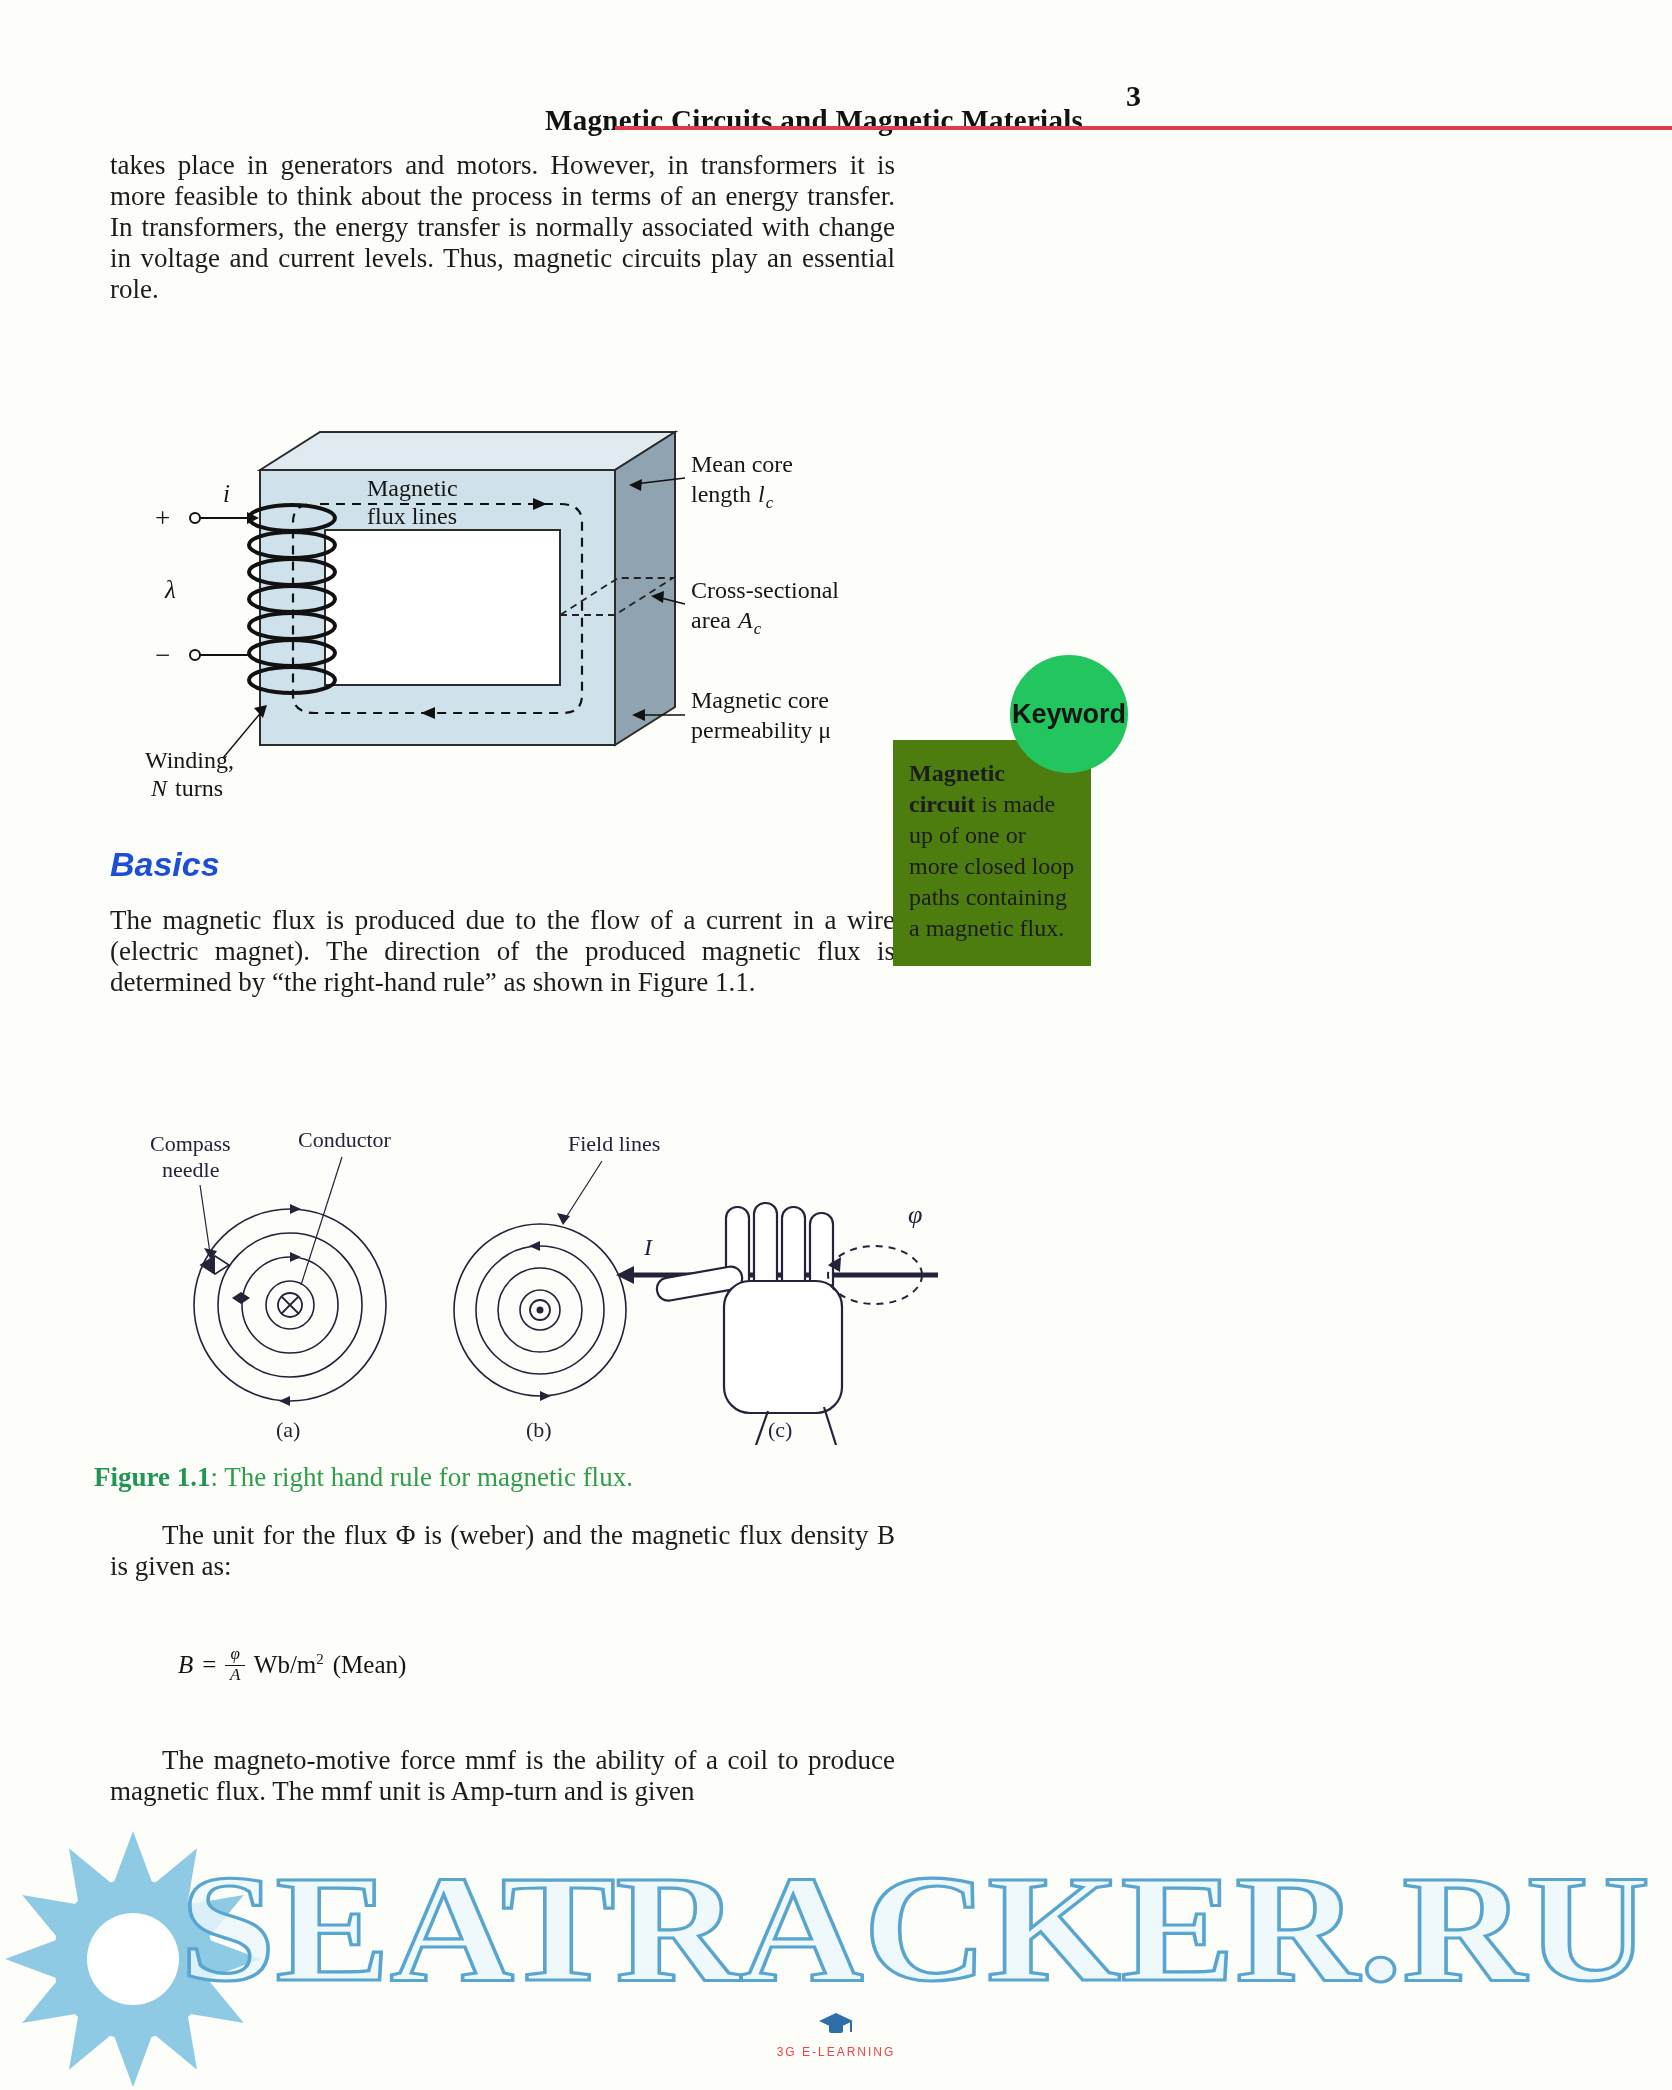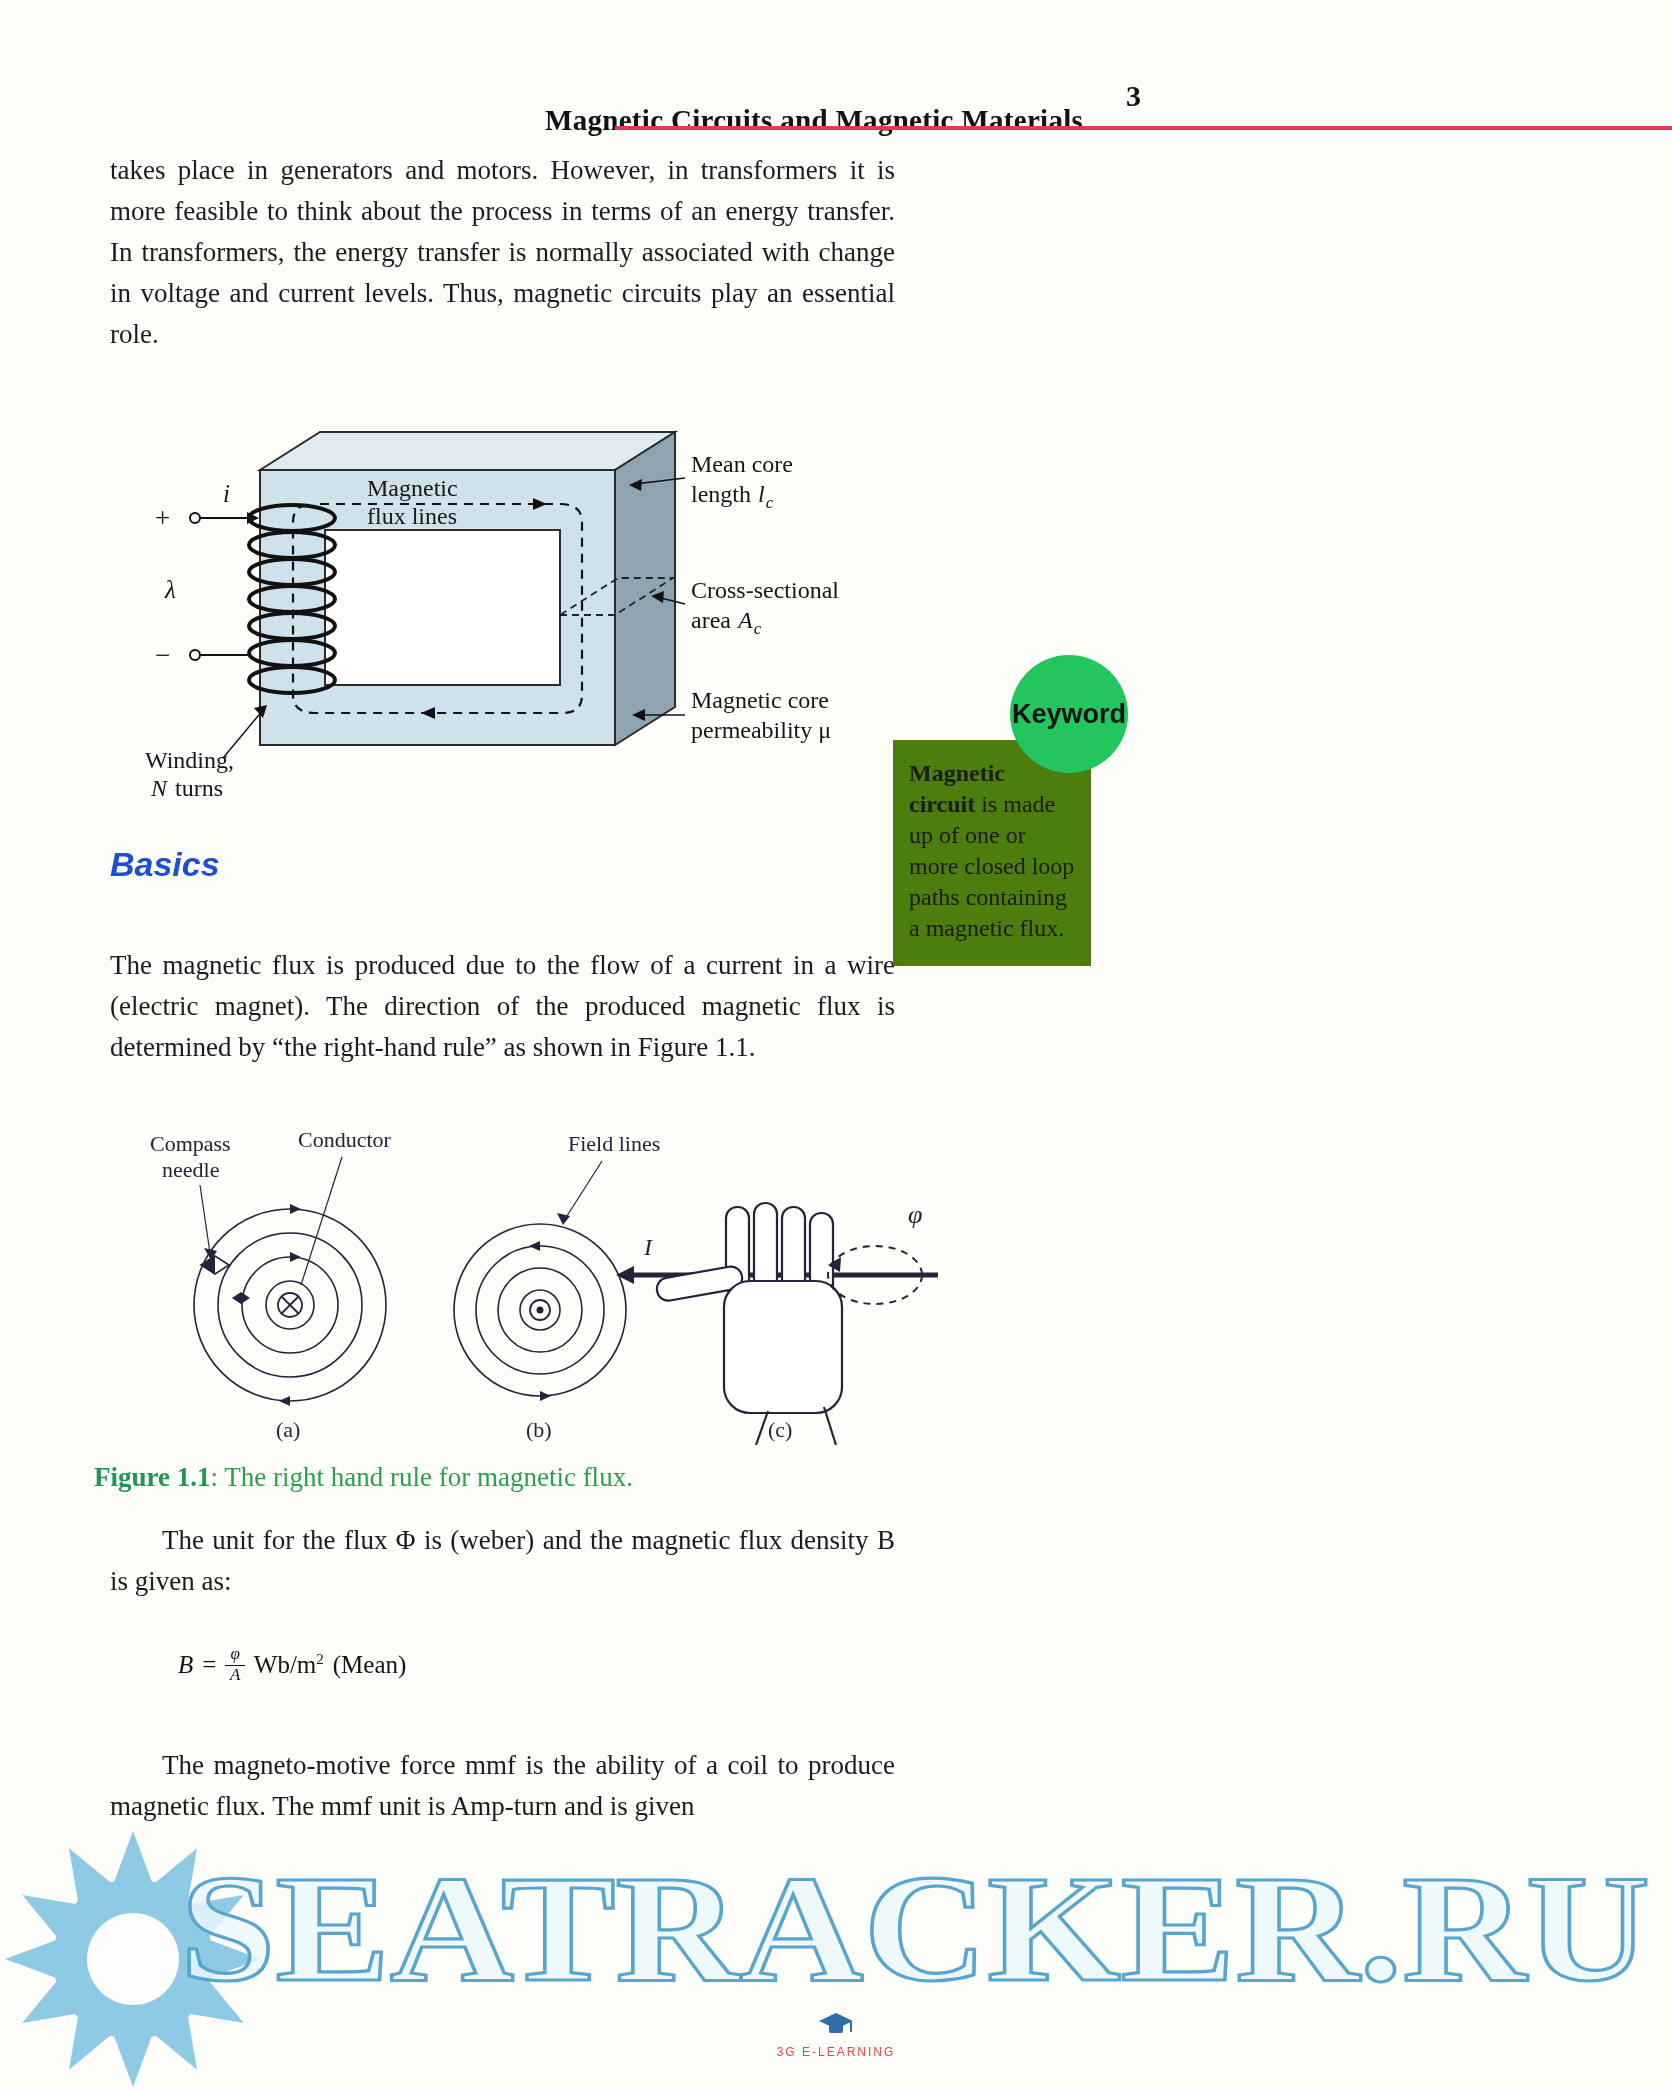--- a/index.html
+++ b/index.html
@@ -1,19 +1,19 @@
 <!DOCTYPE html>
 <html><head>
 <meta charset="utf-8">
 <style>
   * { margin:0; padding:0; box-sizing:border-box; }
   html,body { width:1672px; height:2090px; }
   body { position:relative; background:#fdfdfa; font-family:"Liberation Serif", serif; overflow:hidden; color:#1c1c1c; }
   .abs { position:absolute; }
-  .body-text { width:785px; font-size:27px; line-height:41px; text-align:justify; color:#1c1c1c; }
+  .body-text { width:785px; font-size:27px; line-height:31px; text-align:justify; color:#1c1c1c; }
   .indent { text-indent:52px; }
   .header-title { font-size:29px; font-weight:bold; color:#121212; letter-spacing:.3px;margin-top:24px; }
   .page-num { font-size:30px; font-weight:bold; color:#121212; }
   .red-rule { height:4px; background:#e23a52; }
   .basics { font-family:"Liberation Sans", sans-serif; font-size:34px; font-weight:bold; font-style:italic; color:#1d4ed8; }
   .keyword-circle { width:118px; height:118px; border-radius:50%; background:#22c55e;
     display:flex; align-items:center; justify-content:center;
     font-family:"Liberation Sans", sans-serif; font-weight:bold; font-size:27px; color:#141414; z-index:3; }
   .keyword-box { width:198px; background:#4d7c0f; padding:18px 14px 22px 16px;
     font-size:24px; line-height:31px; color:#1c1c1c; z-index:2; }
@@ -106,21 +106,21 @@
 
 <div class="abs keyword-box" style="left:893px; top:740px;">
   <span class="term">Magnetic circuit</span>
   <span>is made up of one or more closed loop paths containing a magnetic flux.</span>
 </div>
 <div class="abs keyword-circle" style="left:1010px; top:655px;">
   <span>Keyword</span>
 </div>
 
 <div class="abs basics" style="left:110px; top:845px;">Basics</div>
-<div class="abs body-text" style="left:110px; top:905px;margin-top:40px;">The magnetic flux is produced due to the flow of a current in a wire (electric magnet). The direction of the produced magnetic flux is determined by “the right-hand rule” as shown in Figure 1.1.</div>
+<div class="abs body-text" style="left:110px; top:905px;">The magnetic flux is produced due to the flow of a current in a wire (electric magnet). The direction of the produced magnetic flux is determined by “the right-hand rule” as shown in Figure 1.1.</div>
 
 <svg class="abs" style="left:120px; top:1115px;" width="830" height="330" viewBox="0 0 830 330">
 
   <g stroke="#23233a" fill="none" stroke-width="1.6">
     <circle cx="170" cy="190" r="24"></circle>
     <circle cx="170" cy="190" r="48"></circle>
     <circle cx="170" cy="190" r="72"></circle>
     <circle cx="170" cy="190" r="96"></circle>
     <circle cx="170" cy="190" r="12" fill="#fff" stroke-width="1.8"></circle>
     <line x1="161" y1="181" x2="179" y2="199" stroke-width="1.8"></line>

